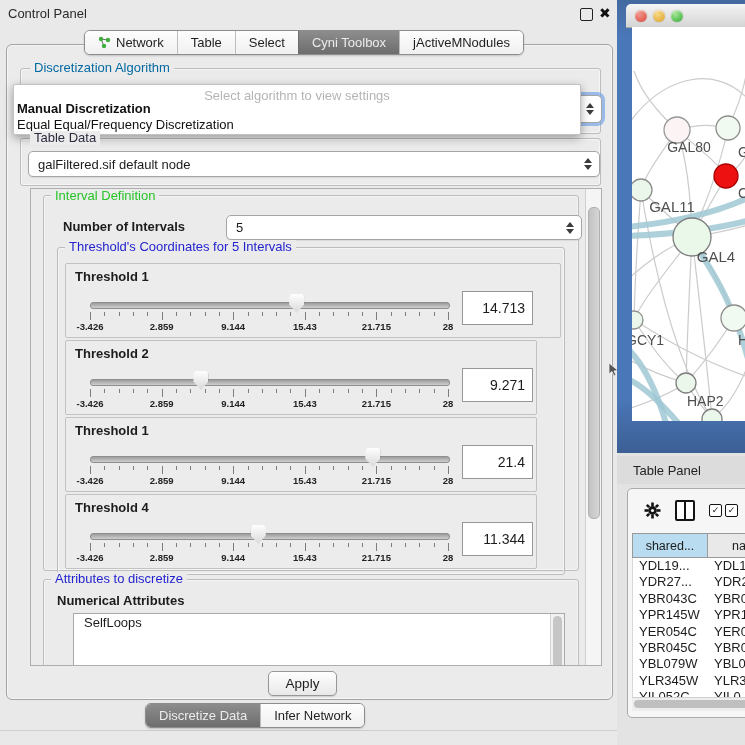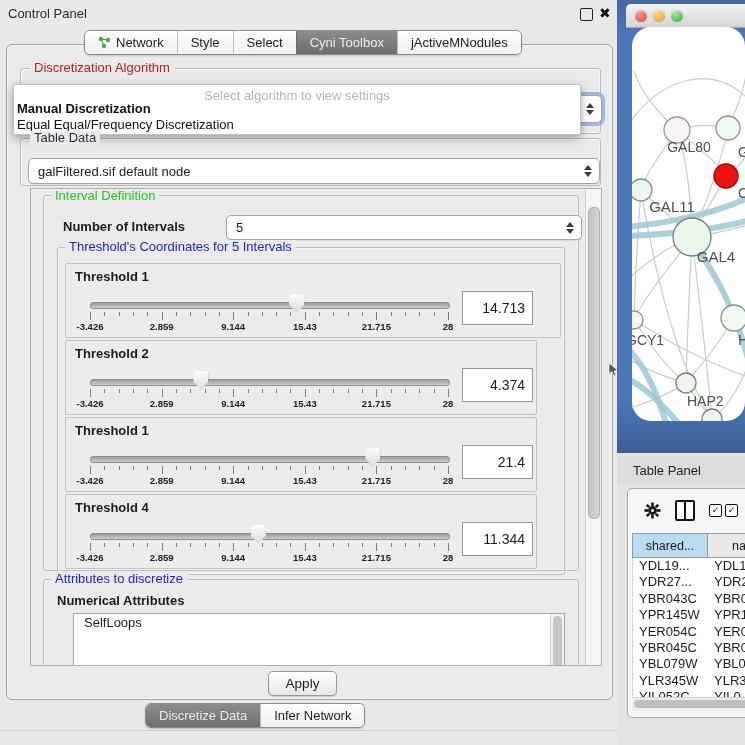--- a/index.html
+++ b/index.html
@@ -82,21 +82,21 @@
              font-size:13.5px;box-shadow:0 1px 1px rgba(0,0,0,.12);}
 
   
   .rightside{left:617px;top:0;width:128px;height:745px;background:#e3e3e3;}
   .net-window{position:absolute;left:0;top:0;width:128px;height:453px;
               background:linear-gradient(180deg,#44699f 0%,#4a77b8 8%,#4a77b8 88%,#3c5f94 100%);}
   .net-titlebar{position:absolute;left:9px;top:4px;width:119px;height:23px;
                 background:linear-gradient(#f5f5f5,#d4d4d4);border-bottom:1px solid #a9a9a9;
                 border-radius:5px 0 0 0;display:flex;align-items:center;gap:6px;padding-left:9px;}
   .light{width:12px;height:12px;border-radius:50%;box-shadow:inset 0 1px 1px rgba(255,255,255,.7),0 0 1px rgba(0,0,0,.5);}
-  .net-canvas{position:absolute;left:15px;top:27px;width:113px;height:394px;background:#fff;border-radius:19px;}
+  .net-canvas{position:absolute;left:15px;top:27px;width:113px;height:394px;background:#fff;}
 
   .tp-titlebar{position:absolute;left:0;top:456px;width:128px;height:28px;background:#dcdcdc;
                display:flex;align-items:center;padding-left:16px;font-size:13px;color:#222;}
   .tp-box{position:absolute;left:10px;top:488px;width:135px;height:228px;background:#f6f6f6;
           border:1px solid #ababab;border-radius:5px;}
   .tp-toolbar{position:absolute;left:0;top:6px;width:100%;height:30px;display:flex;align-items:center;gap:14px;padding-left:16px;}
   .cols-icon{width:16px;height:17px;border:2px solid #141414;border-radius:2px;position:relative;background:#fff;}
   .cols-icon::after{content:"";position:absolute;left:50%;top:0;width:2px;height:100%;background:#141414;transform:translateX(-50%);}
   .chk{width:11px;height:11px;border:1.6px solid #141414;border-radius:2px;background:#fff;
        display:flex;align-items:center;justify-content:center;font-size:9px;font-weight:700;color:#111;line-height:1;}
@@ -132,51 +132,51 @@
       <svg width="13" height="13" viewBox="0 0 13 13">
         <line x1="3" y1="3" x2="10" y2="4" stroke="#6a6a6a"></line>
           <line x1="3" y1="3" x2="6" y2="10" stroke="#6a6a6a"></line>
         <circle cx="3" cy="3" r="2.2" fill="#3fae3f"></circle>
           <circle cx="10" cy="4" r="2.2" fill="#3fae3f"></circle>
           <circle cx="6" cy="10" r="2.2" fill="#3fae3f"></circle>
       </svg>
       <span>Network</span>
     </div>
     <div class="seg">
-        <span>Style</span>
+        <span>Table</span>
       </div>
     <div class="seg">
         <span>Select</span>
       </div>
     <div class="seg sel">
         <span>Cyni Toolbox</span>
       </div>
     <div class="seg">
         <span>jActiveMNodules</span>
       </div>
   </div>
 
   <div class="abs groupbox" style="left:20px;top:68px;width:579px;height:64px;"></div>
-  <span class="grouptitle" style="left:30px;top:61px;color:#b91c1c;">Discretization Algorithm</span>
+  <span class="grouptitle" style="left:30px;top:61px;color:#0369a1;">Discretization Algorithm</span>
   <div class="combo focusring" style="left:28px;top:95px;width:563px;height:26px;">
     <span class="stepper">
         <span class="tri-up"></span>
         <span class="tri-dn"></span>
       </span>
   </div>
 
   <div class="abs popup">
     <div class="popup-hint">Select algorithm to view settings</div>
     <div class="popup-item bold" style="top:16px;">Manual Discretization</div>
     <div class="popup-item" style="top:32px;">Equal Equal/Frequency Discretization</div>
   </div>
 
   <div class="abs groupbox" style="left:20px;top:138px;width:579px;height:46px;"></div>
   <span class="grouptitle" style="left:30px;top:131px;color:#2b2b3e;z-index:41;">Table Data</span>
-  <div class="combo" style="left:28px;top:151px;width:561px;height:24px;margin-top:7px;">
+  <div class="combo" style="left:28px;top:151px;width:561px;height:24px;">
     <span>galFiltered.sif default node</span>
     <span class="stepper">
         <span class="tri-up"></span>
         <span class="tri-dn"></span>
       </span>
   </div>
 
   <div class="abs viewport">
 
     <div class="abs groupbox" style="left:12px;top:6px;width:534px;height:374px;"></div>
@@ -269,21 +269,21 @@
           <span class="tick major" style="left: 100%;"></span>
         </div>
       <div class="thr-ticklabels">
           <span class="ticklabel" style="left: 0%;">-3.426</span>
           <span class="ticklabel" style="left: 20%;">2.859</span>
           <span class="ticklabel" style="left: 40%;">9.144</span>
           <span class="ticklabel" style="left: 60%;">15.43</span>
           <span class="ticklabel" style="left: 80%;">21.715</span>
           <span class="ticklabel" style="left: 100%;">28</span>
         </div>
-      <div class="thr-valbox">4.374</div>
+      <div class="thr-valbox">9.271</div>
     </div>
     <div class="thr-panel" style="top:228px;">
       <div class="thr-label">Threshold 1</div>
       <div class="thr-track"></div>
       <div class="thr-handle" style="left: 299.314px;"></div>
       <div class="thr-ticks">
           <span class="tick major" style="left: 0%;"></span>
           <span class="tick" style="left: 4%;"></span>
           <span class="tick" style="left: 8%;"></span>
           <span class="tick" style="left: 12%;"></span>

